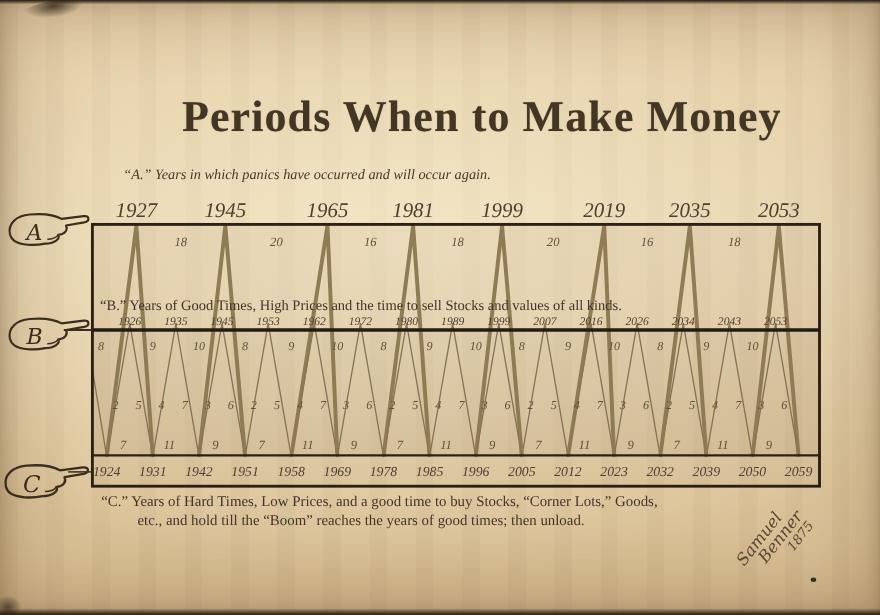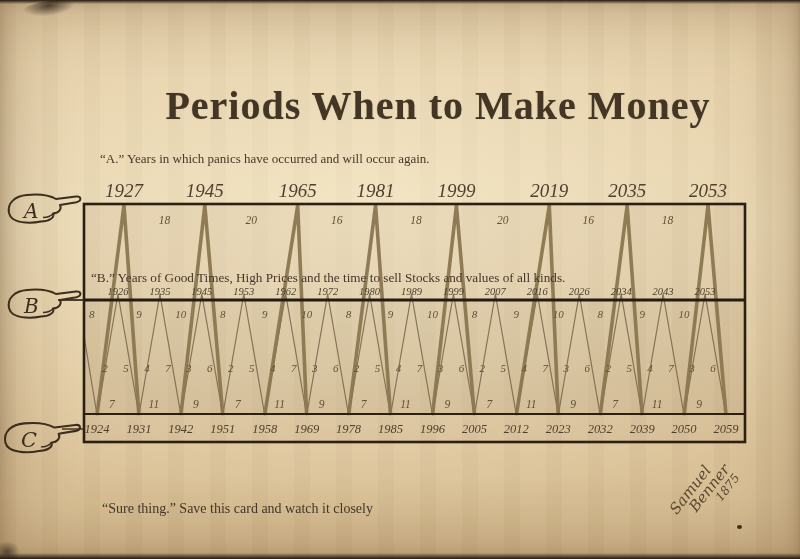--- a/index.html
+++ b/index.html
@@ -17,21 +17,21 @@
   .smudge-tl{position:absolute;left:22px;top:1px;width:54px;height:15px;border-radius:50%;
     background:radial-gradient(ellipse at 50% 30%,rgba(40,28,16,0.75),rgba(40,28,16,0) 70%);transform:rotate(-7deg);}
   .smudge-bl{position:absolute;left:-6px;bottom:-4px;width:26px;height:22px;border-radius:50%;
     background:radial-gradient(ellipse,rgba(30,22,12,0.6),rgba(30,22,12,0) 70%);}
   .title{
     position:absolute;left:0;top:82px;width:100%;text-align:center;
     font-size:40px;font-weight:bold;letter-spacing:1px;color:#443624;
     text-shadow:0 0 1px rgba(68,54,36,0.4);
     margin-left:38px;
   }
-  .caption-a{position:absolute;left:100px;top:151px;font-size:13px;color:#473828;}
+  .caption-a{position:absolute;left:112px;top:151px;font-size:13px;color:#473828;font-style:italic;}
   .caption-c{position:absolute;left:92px;top:447px;font-size:13.5px;color:#44352a;line-height:17px;}
   .caption-c .c2{margin-left:33px;}
   .footer-line{position:absolute;left:102px;top:501px;font-size:14px;color:#44352a;}
   .chart-svg{position:absolute;left:0;top:0;}
   .hand{position:absolute;}
   .hand text{font-family:"DejaVu Serif",serif;font-style:italic;font-size:20px;fill:#3c2e1d;}
   .signature{
     position:absolute;left:676px;top:446px;width:120px;height:84px;
     transform:rotate(-52deg);transform-origin:50% 50%;
     font-family:"DejaVu Serif",serif;font-style:italic;color:#5a4733;font-size:15px;line-height:14px;
@@ -201,22 +201,23 @@
     <text x="18" y="31">B</text>
   </svg>
   <svg class="hand" style="left:2px;top:415px;" width="84" height="46" viewBox="0 0 80 44">
     <path d="M3,26 C1,16 9,9 21,8 C32,7 43,8 50,12 L70,9.5 C75.5,9 76,14 70.5,15.2 L54,18
              C56,22 53,26 47,26.5 C49,30.5 43,34.5 35,34.5 C25,36.5 13,36 7,32 C4,30 3.5,28 3,26 Z" fill="none" stroke="#3c2e1d" stroke-width="2" stroke-linejoin="round" stroke-linecap="round"></path>
     <path d="M47,26.5 C45,29 41,30.5 37,30.5" fill="none" stroke="#3c2e1d" stroke-width="1.3"></path>
     <text x="18" y="31">C</text>
   </svg>
 
   <div class="caption-c">
+    <div class="c1">“C.”   Years of Hard Times, Low Prices, and a good time to buy Stocks, “Corner Lots,” Goods,</div>
+    <div class="c2">etc., and hold till  the “Boom” reaches the years of good times; then unload.</div>
   </div>
-  <div class="footer-line">“Sure thing.” Save this card and watch it closely</div>
 
   <div class="signature">
     <div class="s1">Samuel</div>
     <div class="s2">Benner</div>
     <div class="s3">1875</div>
   </div>
   <div class="ink-dot"></div>
 </div>
 
 </body></html>

